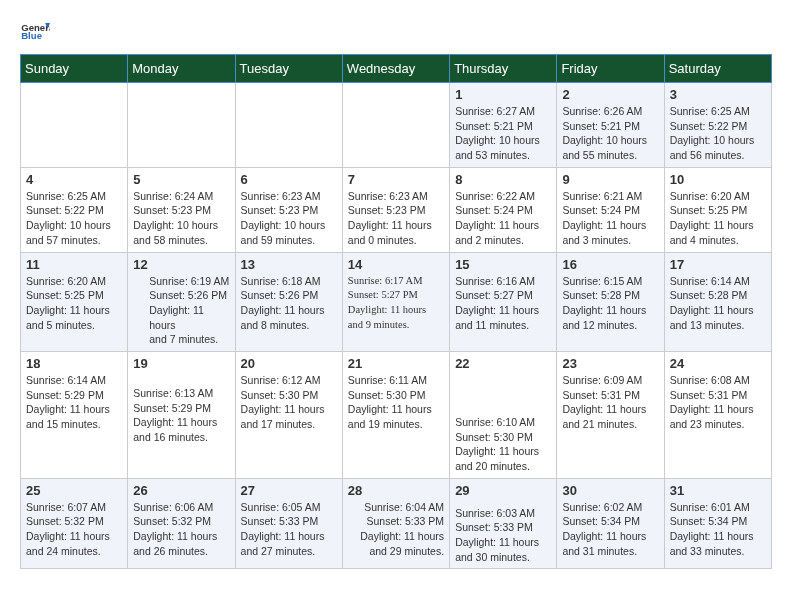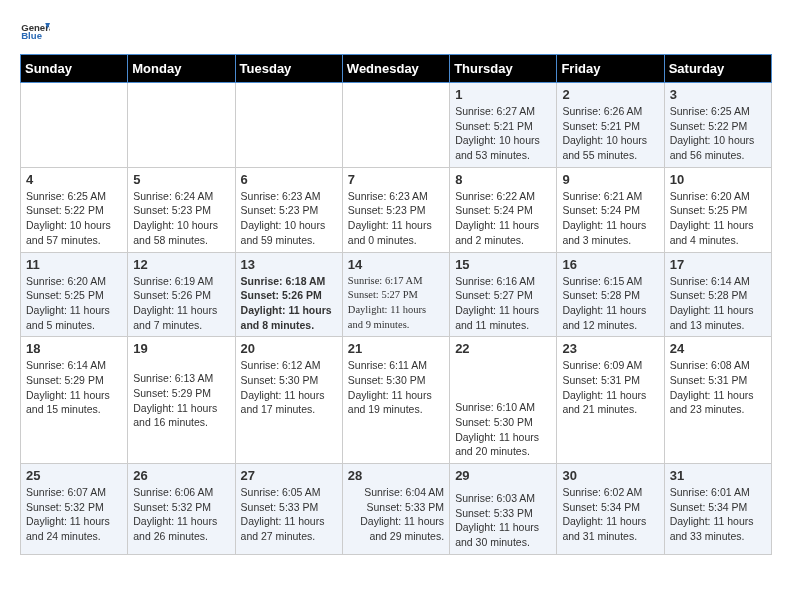--- a/index.html
+++ b/index.html
@@ -36,25 +36,25 @@
     .location {
       font-size: 16px;
       color: #333;
     }
     table {
       width: 100%;
       border-collapse: collapse;
       table-layout: fixed;
     }
     thead tr th {
-      background-color: #000000;
+      background-color: #14532d;
       color: #fff;
       padding: 6px 4px;
       font-size: 13px;
-      font-weight: bold;
+      font-weight: normal;
       text-align: left;
       border: 1px solid #4a8ad0;
     }
     tbody tr td {
       border: 1px solid #ccc;
       padding: 4px 5px;
       vertical-align: top;
       font-size: 11px;
       color: #333;
       height: 80px;
@@ -193,28 +193,28 @@
       <tr>
         <td>
           <span class="day-num">11</span>
           <div class="day-info" style="white-space: pre-line;">Sunrise: 6:20 AM
 Sunset: 5:25 PM
 Daylight: 11 hours
 and 5 minutes.</div>
         </td>
         <td>
           <span class="day-num">12</span>
-          <div class="day-info" style="white-space: pre-line;">Sunrise: 6:19 AM
+          <div class="day-info" style="white-space: pre-line; margin-left: 16px;">Sunrise: 6:19 AM
 Sunset: 5:26 PM
 Daylight: 11 hours
 and 7 minutes.</div>
         </td>
         <td>
           <span class="day-num">13</span>
-          <div class="day-info" style="white-space: pre-line; font-weight: bold;">Sunrise: 6:18 AM
+          <div class="day-info" style="white-space: pre-line;">Sunrise: 6:18 AM
 Sunset: 5:26 PM
 Daylight: 11 hours
 and 8 minutes.</div>
         </td>
         <td>
           <span class="day-num">14</span>
           <div class="day-info" style="white-space: pre-line; font-family: Liberation Serif, serif;">Sunrise: 6:17 AM
 Sunset: 5:27 PM
 Daylight: 11 hours
 and 9 minutes.</div>

